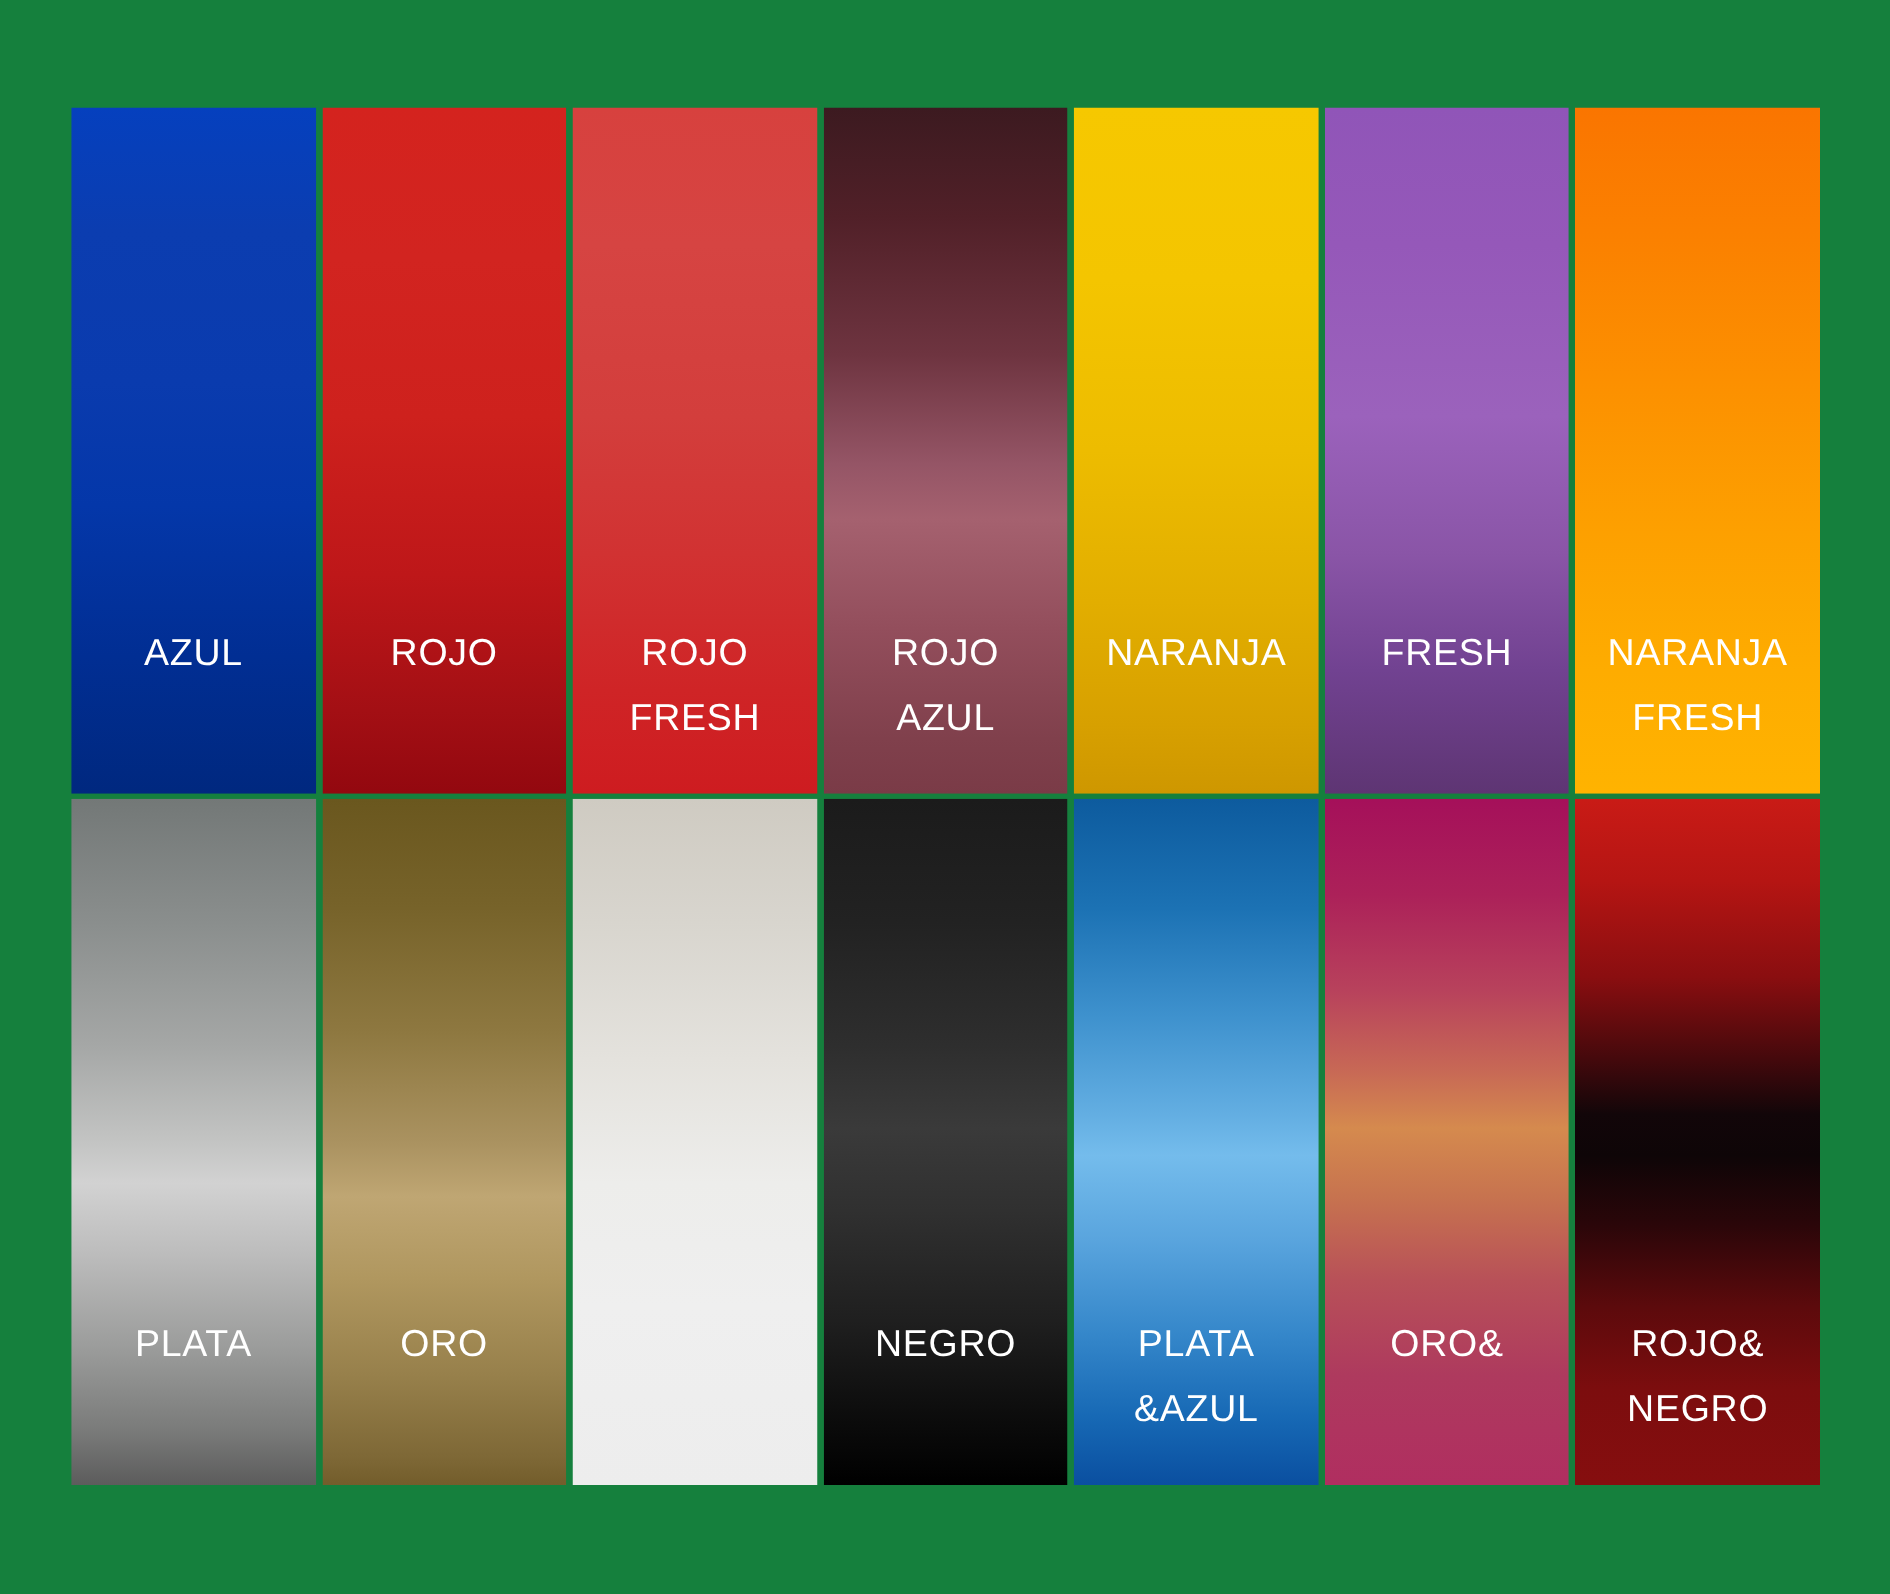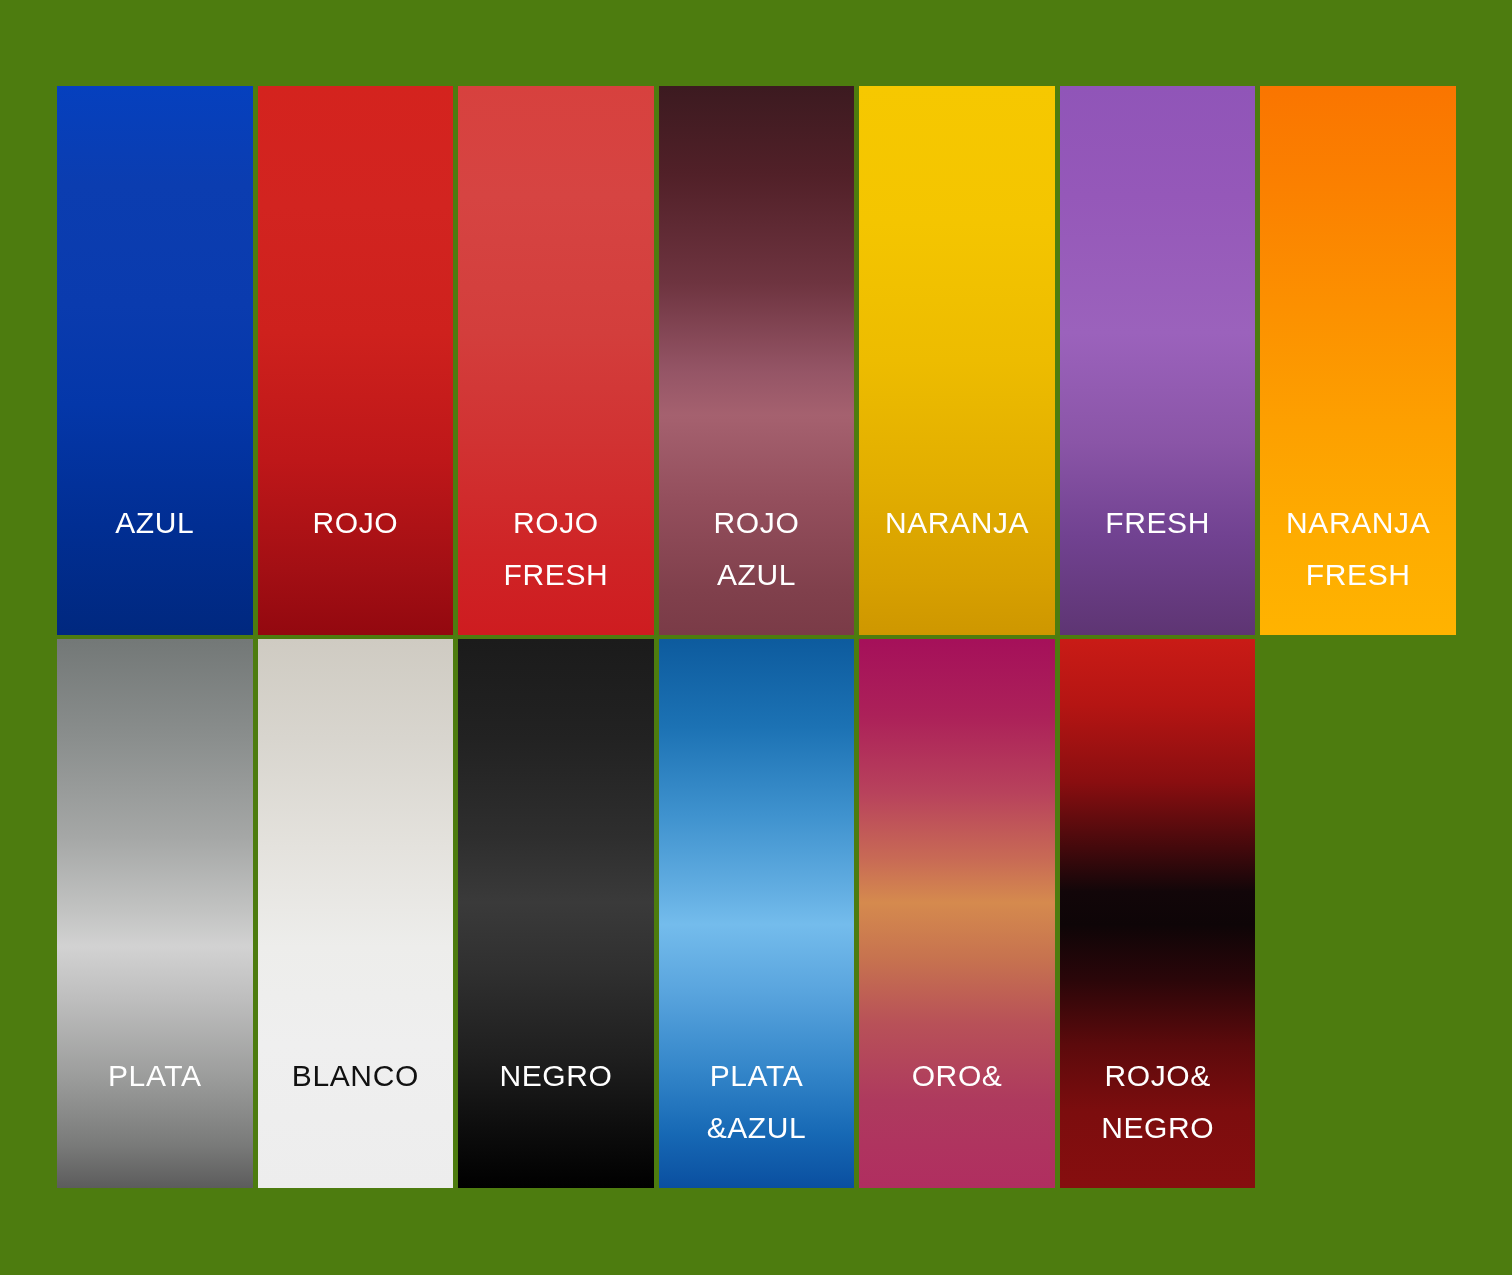--- a/index.html
+++ b/index.html
@@ -12,21 +12,21 @@
     width: 1512px;
     height: 1275px;
     overflow: hidden;
     font-family: "Liberation Sans", sans-serif;
   }
 
   #palette-board {
     position: relative;
     width: 1512px;
     height: 1275px;
-    background: #4d7c0f;
+    background: #15803d;
     box-sizing: border-box;
   }
 
   .swatch-grid {
     position: absolute;
     left: 57px;
     top: 86px;
     width: 1399px;
     height: 1102px;
     display: grid;
@@ -129,25 +129,28 @@
           <span class="line">NARANJA</span>
           <span class="line">FRESH</span>
         </div>
       </div>
       <div class="swatch">
         <div class="swatch-fill" style="background: linear-gradient(rgb(115, 120, 119) 0%, rgb(138, 142, 141) 18%, rgb(165, 167, 166) 36%, rgb(195, 196, 195) 50%, rgb(210, 210, 210) 56%, rgb(189, 189, 189) 66%, rgb(155, 156, 155) 80%, rgb(122, 123, 122) 92%, rgb(92, 92, 92) 100%);"></div>
         <div class="swatch-label">
           <span class="line">PLATA</span>
         </div>
       </div>
+      <div class="swatch">
+        <div class="swatch-fill" style="background: linear-gradient(rgb(106, 87, 30) 0%, rgb(119, 99, 42) 16%, rgb(142, 120, 64) 34%, rgb(170, 146, 96) 50%, rgb(191, 166, 115) 58%, rgb(176, 151, 95) 70%, rgb(151, 128, 75) 84%, rgb(126, 104, 54) 96%, rgb(115, 93, 43) 100%);"></div>
+        <div class="swatch-label">
+          <span class="line">ORO</span>
+        </div>
+      </div>
       <div class="swatch dark-text">
         <div class="swatch-fill" style="background: linear-gradient(rgb(207, 203, 194) 0%, rgb(216, 213, 206) 18%, rgb(228, 226, 221) 38%, rgb(237, 237, 235) 56%, rgb(239, 239, 239) 74%, rgb(237, 237, 237) 100%);"></div>
-        <div class="swatch-label">
-          <span class="line">BLANCO</span>
-        </div>
       </div>
       <div class="swatch">
         <div class="swatch-fill" style="background: linear-gradient(rgb(27, 27, 27) 0%, rgb(34, 34, 34) 18%, rgb(46, 46, 46) 36%, rgb(58, 58, 58) 48%, rgb(48, 48, 48) 60%, rgb(31, 31, 31) 76%, rgb(12, 12, 12) 90%, rgb(0, 0, 0) 100%);"></div>
         <div class="swatch-label">
           <span class="line">NEGRO</span>
         </div>
       </div>
       <div class="swatch">
         <div class="swatch-fill" style="background: linear-gradient(rgb(13, 91, 158) 0%, rgb(28, 114, 180) 16%, rgb(63, 146, 206) 32%, rgb(99, 174, 226) 46%, rgb(116, 188, 236) 52%, rgb(90, 165, 222) 64%, rgb(53, 135, 202) 78%, rgb(23, 105, 181) 90%, rgb(10, 79, 160) 100%);"></div>
         <div class="swatch-label">

